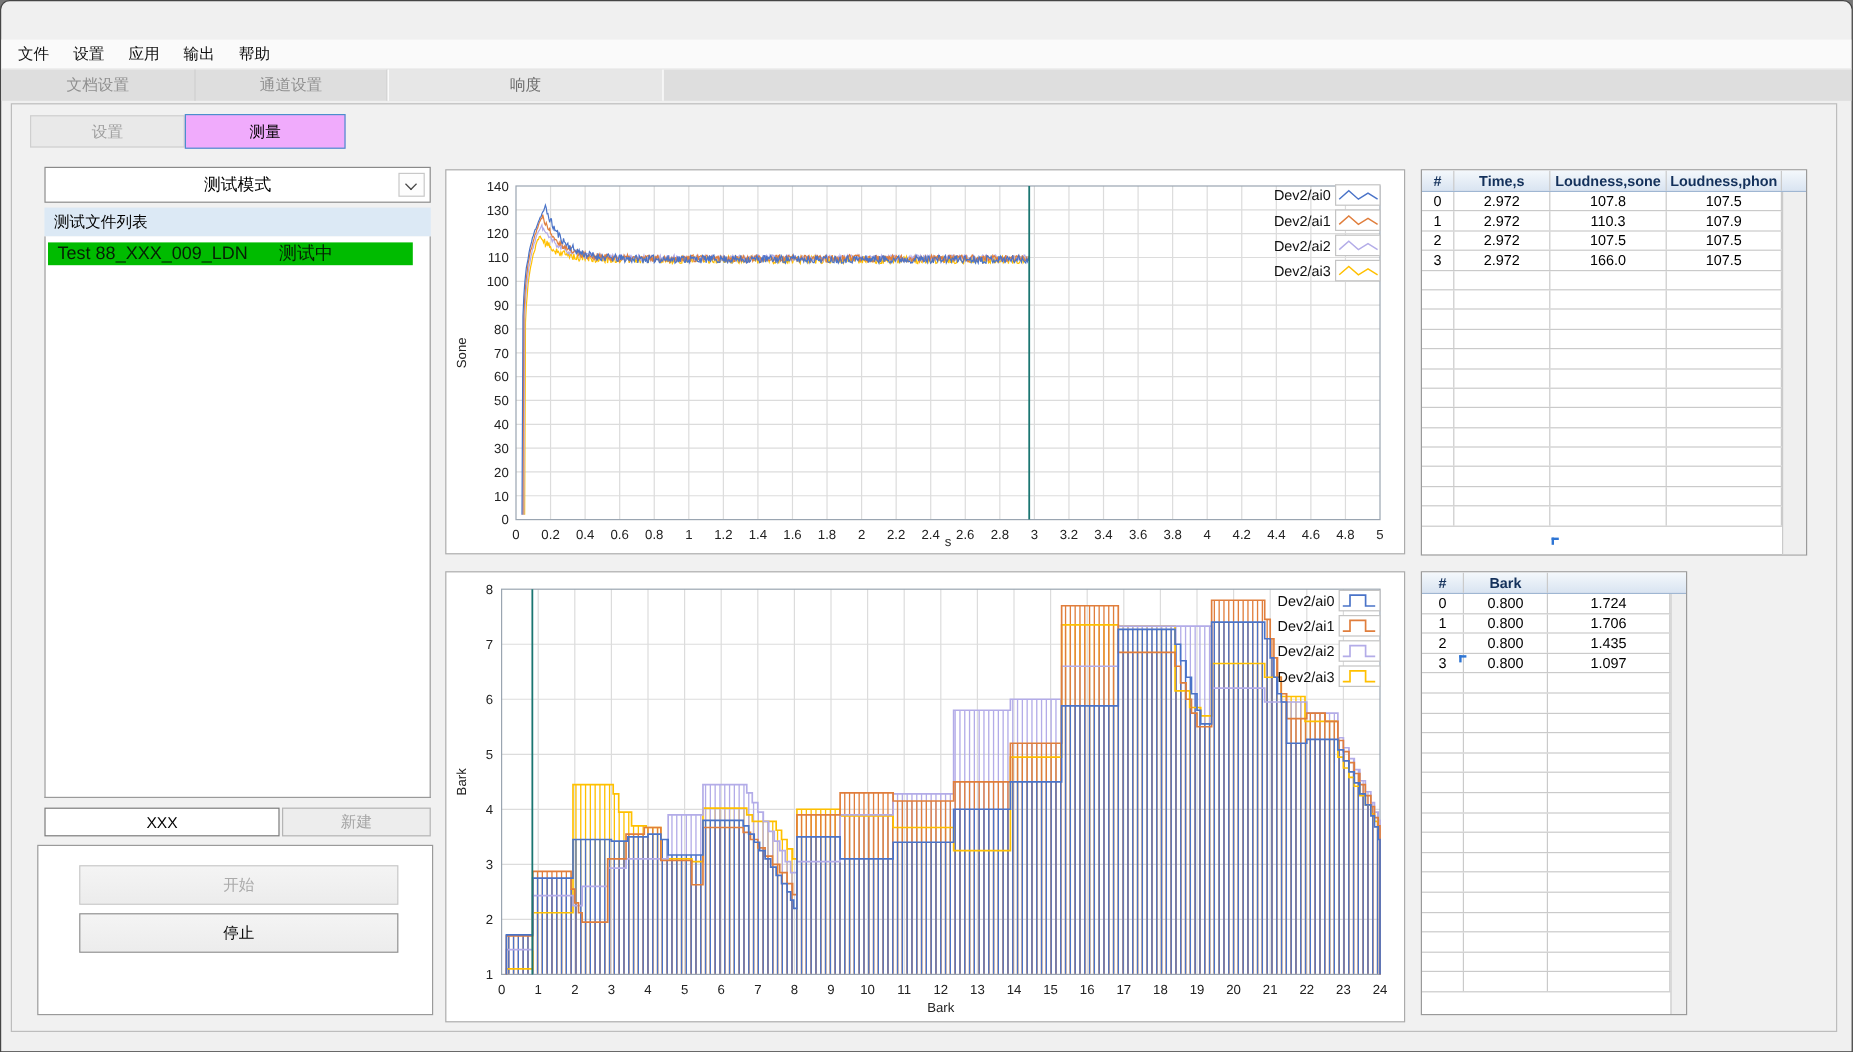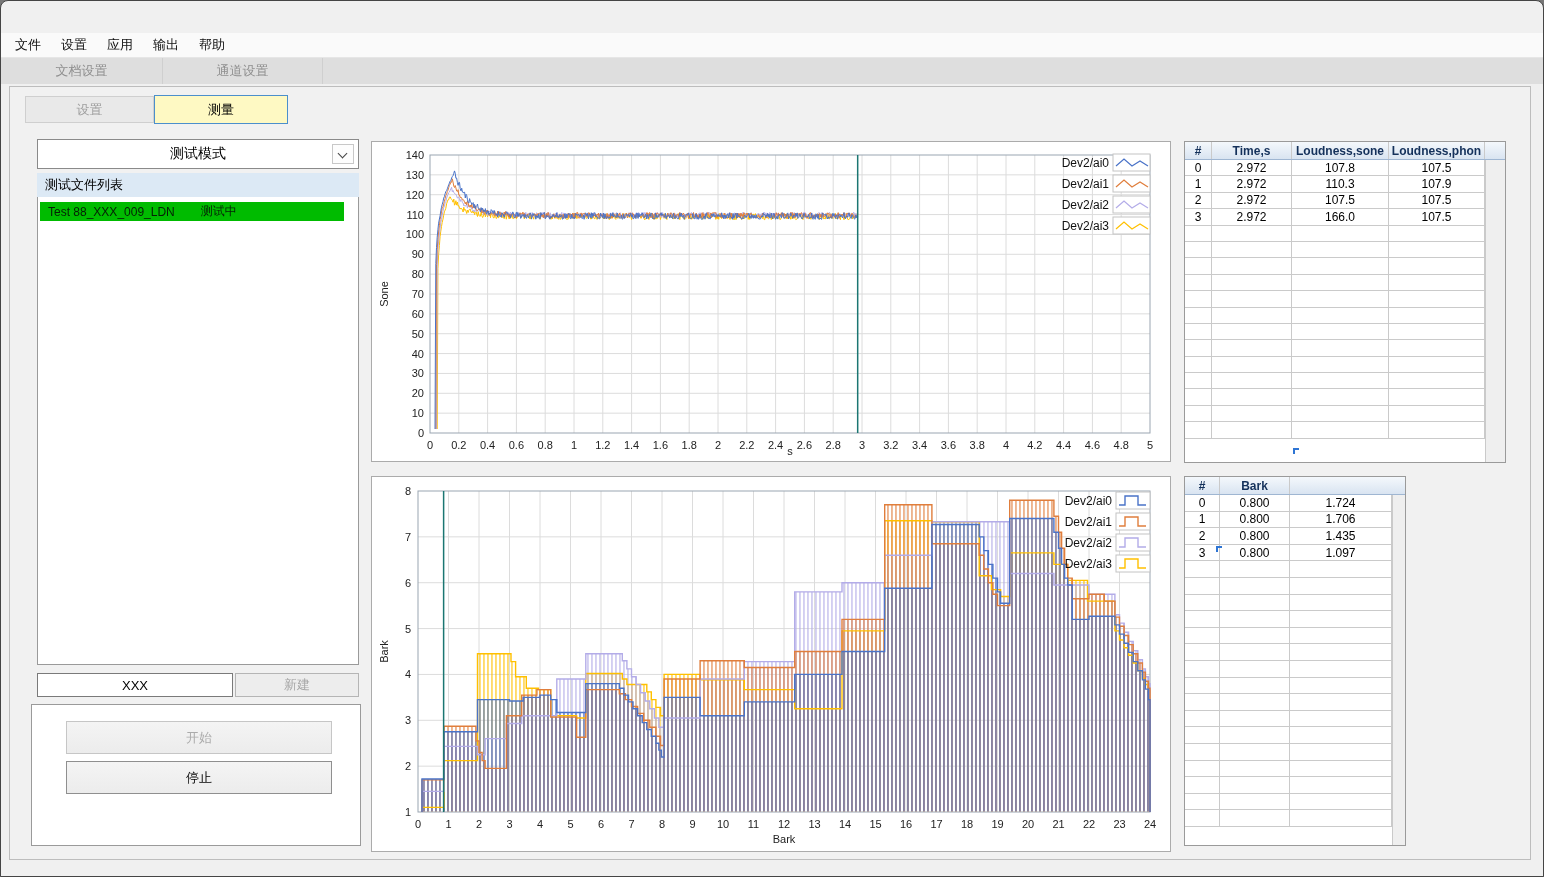--- a/index.html
+++ b/index.html
@@ -24,35 +24,35 @@
   #tabstrip { position:absolute; left:0; top:57px; width:100%; height:26px; background:#DEDEDE; }
   .tab { position:absolute; top:0; height:26px; display:flex; align-items:center; justify-content:center;
     font-size:13px; color:#8F8F8F; border-right:1px solid #CFCFCF; }
   .tab.active { background:#E7E7E7; color:#6A6A6A; border-left:1px solid #FFFFFF; border-right:1px solid #FFFFFF; }
   
   #outerbox { position:absolute; left:8px; top:85px; width:1522px; height:774px;
     background:#F1F1F1; border:1px solid #BDBDBD; }
   .pushbtn { position:absolute; display:flex; align-items:center; justify-content:center; font-size:13px; }
   #btn-setup { left:24px; top:95px; width:129px; height:27px; background:#E9E9E9;
     border:1px solid #CFCFCF; color:#9E9E9E; }
-  #btn-measure { left:153px; top:94px; width:134px; height:29px; background:#fef9c3;
+  #btn-measure { left:153px; top:94px; width:134px; height:29px; background:#f0abfc;
     border:1px solid #4B8FCC; color:#000; }
   
   #mode-select { position:absolute; left:36px; top:138px; width:322px; height:30px; background:#fff;
     border:1px solid #8A8A8A; display:flex; align-items:center; justify-content:center; font-size:14px; }
   #mode-chevron { position:absolute; right:4px; top:4px; width:22px; height:20px;
     border:1px solid #C8C8C8; background:#FDFDFD; }
   #mode-chevron i { position:absolute; left:6px; top:5px; width:7px; height:7px;
     border-right:1px solid #444; border-bottom:1px solid #444; transform:rotate(45deg); }
   #list-header { position:absolute; left:36px; top:172px; width:322px; height:24px; background:#DCE9F5;
     display:flex; align-items:center; padding-left:8px; font-size:13px; color:#000; }
   #file-list { position:absolute; left:36px; top:196px; width:322px; height:468px; background:#fff;
     border:1px solid #9A9A9A; border-top:none; }
   #file-item { position:absolute; left:2px; top:5px; width:304px; height:19px; background:#00BB00;
-    color:#052005; display:flex; align-items:center; padding-left:8px; font-size:12px; }
+    color:#052005; display:flex; align-items:center; padding-left:8px; font-size:15px; }
   #file-item .status { margin-left:26px;text-align:center; }
   #name-input { position:absolute; left:36px; top:672px; width:196px; height:24px; background:#fff;
     border:1px solid #7A7A7A; display:flex; align-items:center; justify-content:center; font-size:13px; }
   #btn-new { left:234px; top:672px; width:124px; height:24px; background:#EDEDED;
     border:1px solid #B5B5B5; color:#A6A6A6; }
   #ctrl-group { position:absolute; left:30px; top:703px; width:330px; height:142px; background:#fff;
     border:1px solid #9A9A9A; }
   .bigbtn { position:absolute; left:34px; width:266px; height:33px; display:flex; align-items:center;
     justify-content:center; font-size:13px; background:linear-gradient(#F4F4F4,#ECECEC); }
   #btn-start { top:16px; border:1px solid #C6C6C6; color:#ABABAB; }
@@ -86,20 +86,21 @@
   <div id="menubar">
       <div class="menu-item">文件</div>
       <div class="menu-item">设置</div>
       <div class="menu-item">应用</div>
       <div class="menu-item">输出</div>
       <div class="menu-item">帮助</div>
     </div>
   <div id="tabstrip">
       <div class="tab" style="left: 0px; width: 162px;">文档设置</div>
       <div class="tab" style="left: 162px; width: 160px;">通道设置</div>
+      <div class="tab active" style="left: 322px; width: 230px;">响度</div>
     </div>
 
   <div id="outerbox"></div>
 
   <div class="pushbtn" id="btn-setup">设置</div>
   <div class="pushbtn" id="btn-measure">测量</div>
 
   <div id="mode-select">
     <span>测试模式</span>
     <span id="mode-chevron">

